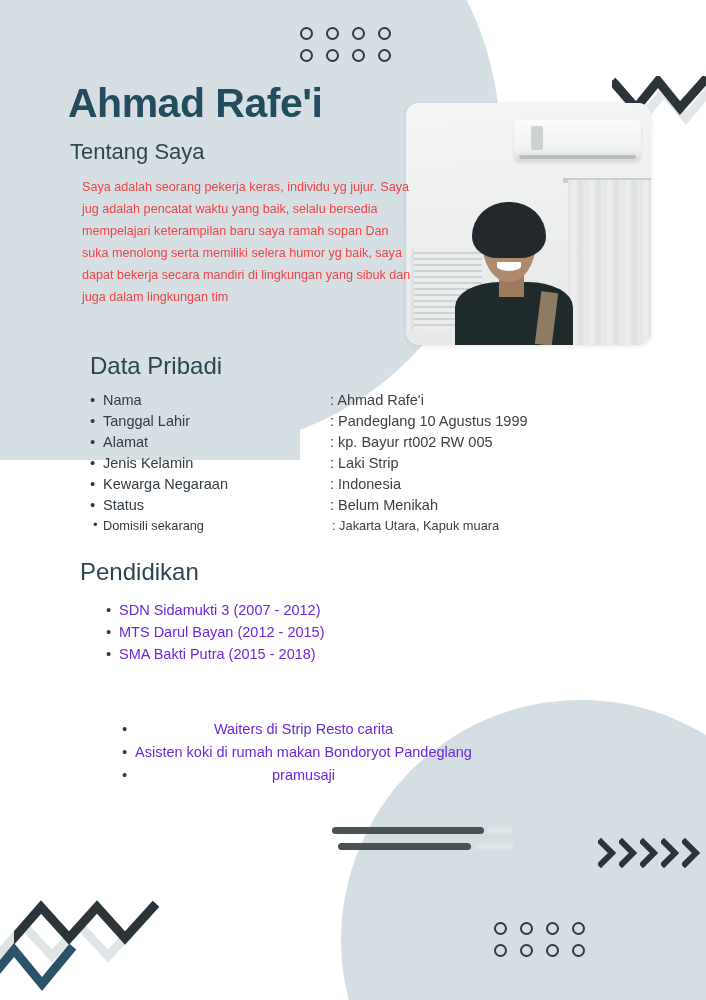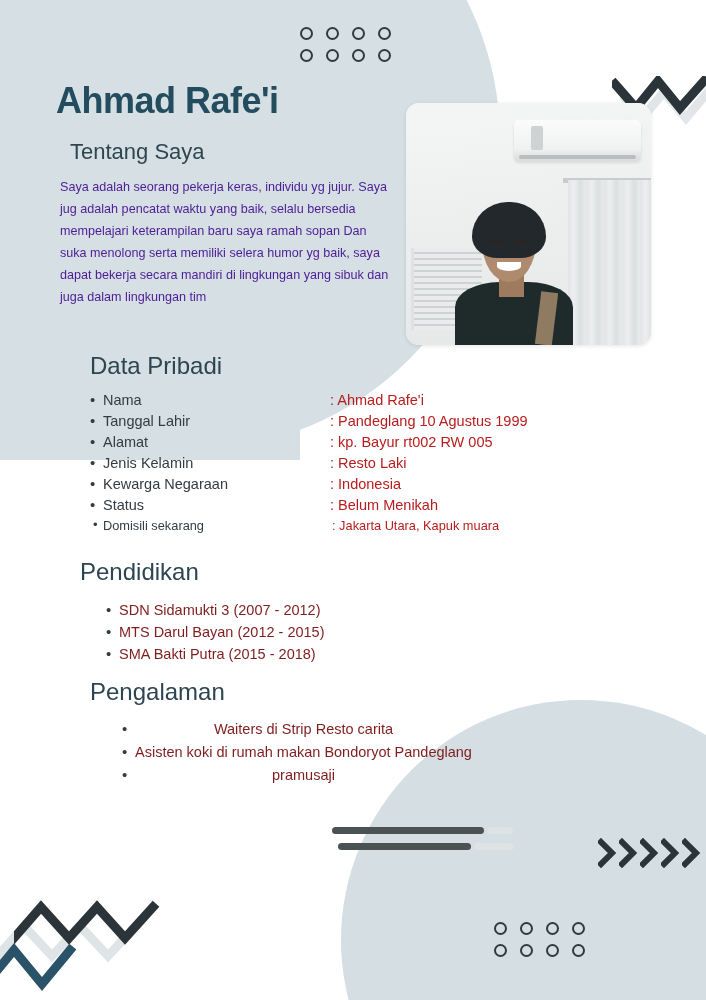--- a/index.html
+++ b/index.html
@@ -223,43 +223,43 @@
     border-radius: 0 0 50% 50%;
   }
 
   
   .content {
     position: absolute;
     inset: 0;
   }
   .name {
     position: absolute;
-    left: 56px;
+    left: 68px;
     top: 80px;
-    font-size: 36px;
+    font-size: 41px;
     font-weight: bold;
     color: #234c5e;
     letter-spacing: -0.5px;
     text-align: center;
   }
   .about-title {
     position: absolute;
     left: 70px;
     top: 139px;
     font-size: 22px;
     color: #2f4650;
   }
   .about-text {
     position: absolute;
-    left: 60px;
+    left: 82px;
     top: 176px;
     width: 335px;
     font-size: 12.6px;
     line-height: 22px;
-    color: #4c1d95;
+    color: #ef4444;
   }
 
   .section-title {
     position: absolute;
     font-size: 24px;
     font-weight: normal;
     color: #2d4550;
   }
   .sec-data { left: 90px; top: 352px; }
   .sec-pend { left: 80px; top: 558px; }
@@ -267,21 +267,21 @@
 
   ul.bullets {
     position: absolute;
     margin: 0;
     padding: 0 0 0 18px;
     list-style: none;
   }
   ul.bullets li {
     position: relative;
     font-size: 14.5px;
-    color: #7f1d1d;
+    color: #6d28d9;
     white-space: nowrap;
   }
   ul.bullets li::before {
     content: "•";
     position: absolute;
     left: -13px;
     top: -1px;
     color: #323c42;
     font-size: 15px;
   }
@@ -308,21 +308,21 @@
   }
   .data-list .row.tight::before { left: -10px; font-size: 13px; }
   .data-list .k {
     width: 227px;
     font-size: 14.5px;
     color: #323c42;
     white-space: nowrap;
   }
   .data-list .v {
     font-size: 14.5px;
-    color: #b91c1c;
+    color: #404040;
     white-space: nowrap;
   }
   .data-list .row.tight .k,
   .data-list .row.tight .v { font-size: 12.8px; }
   .data-list .row.tight .k { width: 229px; }
 
   .pend-list { left: 101px; top: 602px; }
   .pend-list li { height: 22px; }
 
   .peng-list { left: 117px; top: 721px; text-align: center; }
@@ -439,21 +439,21 @@
       <div class="row">
         <span class="k">Tanggal Lahir</span>
         <span class="v">: Pandeglang 10 Agustus 1999</span>
       </div>
       <div class="row">
         <span class="k">Alamat</span>
         <span class="v">: kp. Bayur rt002 RW 005</span>
       </div>
       <div class="row">
         <span class="k">Jenis Kelamin</span>
-        <span class="v">: Resto Laki</span>
+        <span class="v">: Laki Strip</span>
       </div>
       <div class="row">
         <span class="k">Kewarga Negaraan</span>
         <span class="v">: Indonesia</span>
       </div>
       <div class="row">
         <span class="k">Status</span>
         <span class="v">: Belum Menikah</span>
       </div>
       <div class="row tight">
@@ -462,21 +462,20 @@
       </div>
     </div>
 
     <div class="section-title sec-pend">Pendidikan</div>
     <ul class="bullets pend-list">
       <li>SDN Sidamukti 3   (2007 - 2012)</li>
       <li>MTS  Darul Bayan (2012 - 2015)</li>
       <li>SMA Bakti Putra   (2015 - 2018)</li>
     </ul>
 
-    <div class="section-title sec-peng">Pengalaman</div>
     <ul class="bullets peng-list">
       <li>Waiters di Strip Resto carita</li>
       <li>Asisten koki di rumah makan Bondoryot Pandeglang</li>
       <li>pramusaji</li>
     </ul>
 
   </div>
 </div>
 
 </body></html>

